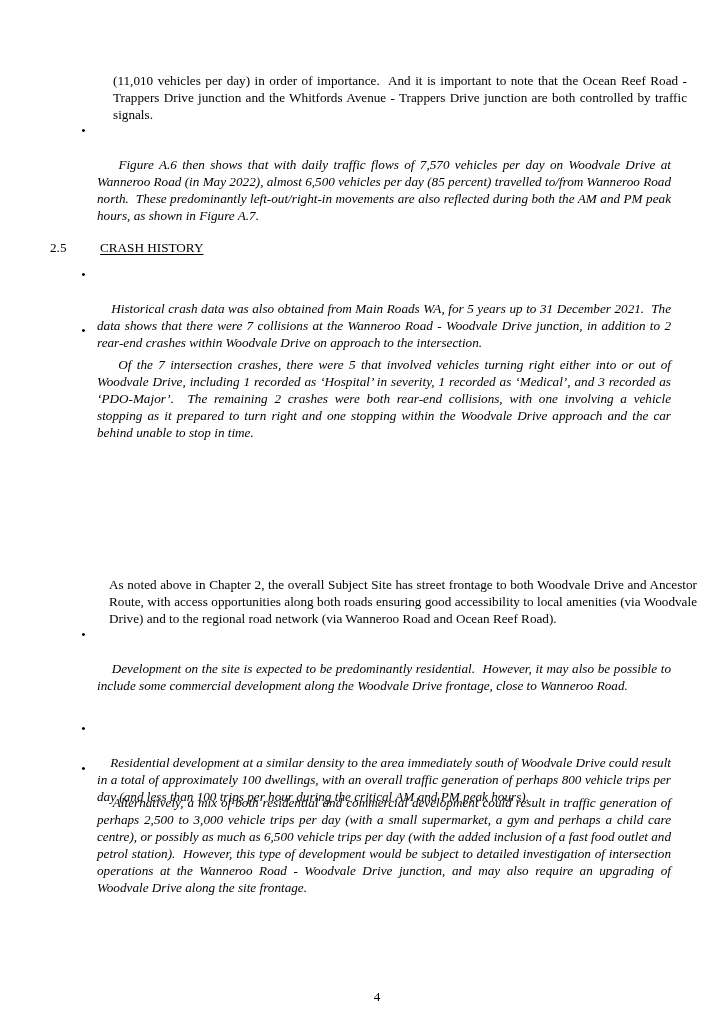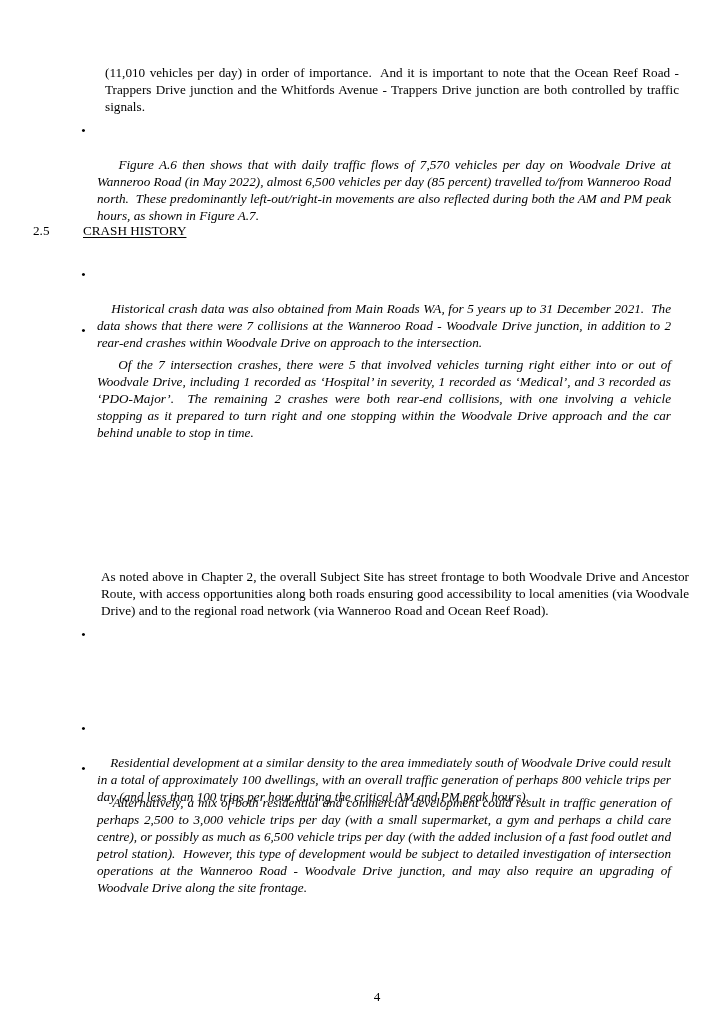--- a/index.html
+++ b/index.html
@@ -13,21 +13,21 @@
     height: 1022px;
     background: #ffffff;
     color: #000000;
     font-family: "Liberation Serif", "DejaVu Serif", serif;
     font-size: 13.2px;
     line-height: 17px;
     overflow: hidden;
   }
   .para {
     position: absolute;
-    margin: 8px;
+    margin: 16px;
     text-align: justify;
     white-space: pre-wrap;
   }
   .cont-para {
     left: 97px;
     width: 574px;
   }
   .body-para {
     left: 93px;
     width: 588px;
@@ -50,21 +50,21 @@
     text-align: left;
     white-space: normal;
   }
   .bullet-dot::before {
     content: "\2022";
   }
   .heading {
     position: absolute;
     left: 33px;
     width: 638px;
-    margin: 0;
+    margin: 17px;
     font-size: 13.2px;
     line-height: 17px;
     font-weight: normal;
   }
   .heading .sec-num {
     display: inline-block;
     width: 50px;
   }
   .heading.bold, .heading.bold .sec-num {
     font-weight: bold;
@@ -105,20 +105,21 @@
   <div class="bullet-item" style="top:322px">
     <span class="bullet-dot"></span>
     <span>Of the 7 intersection crashes, there were 5 that involved vehicles turning right either into or out of Woodvale Drive, including 1 recorded as ‘Hospital’ in severity, 1 recorded as ‘Medical’, and 3 recorded as ‘PDO-Major’.  The remaining 2 crashes were both rear-end collisions, with one involving a vehicle stopping as it prepared to turn right and one stopping within the Woodvale Drive approach and the car behind unable to stop in time.</span>
   </div>
 
 
   <p class="para body-para" style="top:560px">As noted above in Chapter 2, the overall Subject Site has street frontage to both Woodvale Drive and Ancestor Route, with access opportunities along both roads ensuring good accessibility to local amenities (via Woodvale Drive) and to the regional road network (via Wanneroo Road and Ocean Reef Road).</p>
 
   <div class="bullet-item" style="top:626px">
     <span class="bullet-dot"></span>
+    <span>Development on the site is expected to be predominantly residential.  However, it may also be possible to include some commercial development along the Woodvale Drive frontage, close to Wanneroo Road.</span>
   </div>
 
   <div class="bullet-item" style="top:720px">
     <span class="bullet-dot"></span>
     <span>Residential development at a similar density to the area immediately south of Woodvale Drive could result in a total of approximately 100 dwellings, with an overall traffic generation of perhaps 800 vehicle trips per day (and less than 100 trips per hour during the critical AM and PM peak hours).</span>
   </div>
 
   <div class="bullet-item" style="top:760px">
     <span class="bullet-dot"></span>
     <span>Alternatively, a mix of both residential and commercial development could result in traffic generation of perhaps 2,500 to 3,000 vehicle trips per day (with a small supermarket, a gym and perhaps a child care centre), or possibly as much as 6,500 vehicle trips per day (with the added inclusion of a fast food outlet and petrol station).  However, this type of development would be subject to detailed investigation of intersection operations at the Wanneroo Road - Woodvale Drive junction, and may also require an upgrading of Woodvale Drive along the site frontage.</span>

